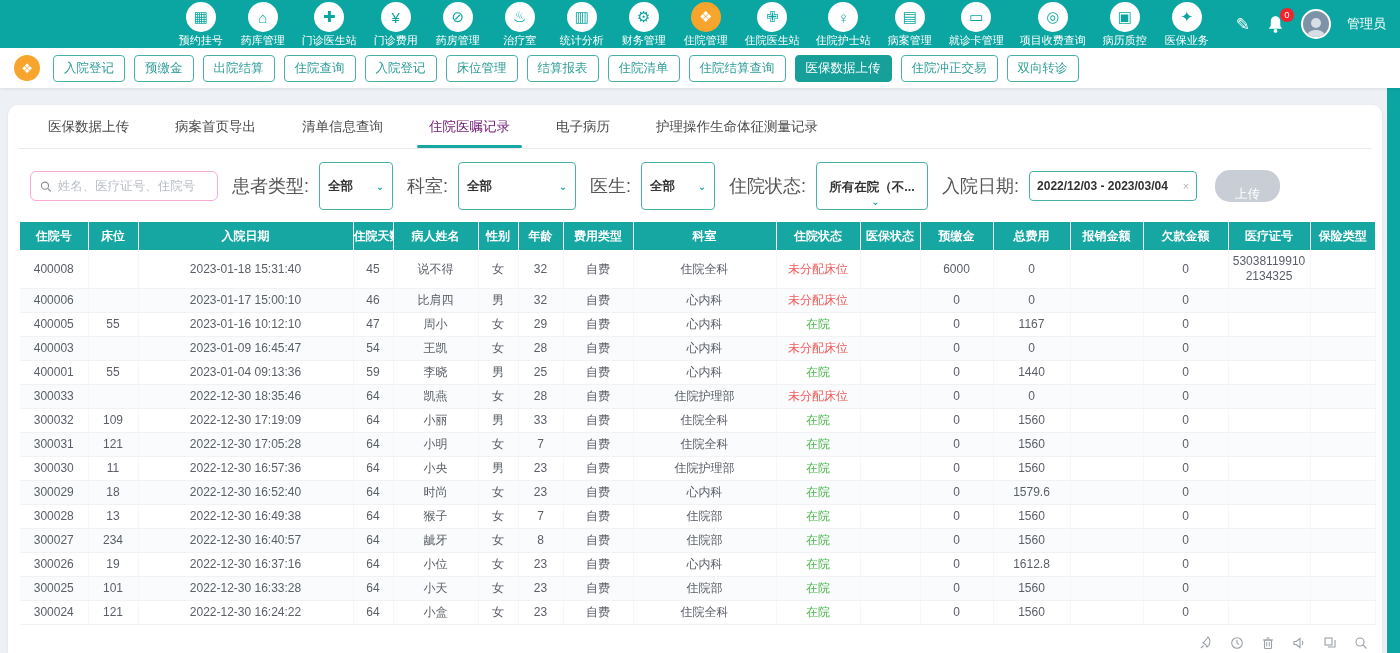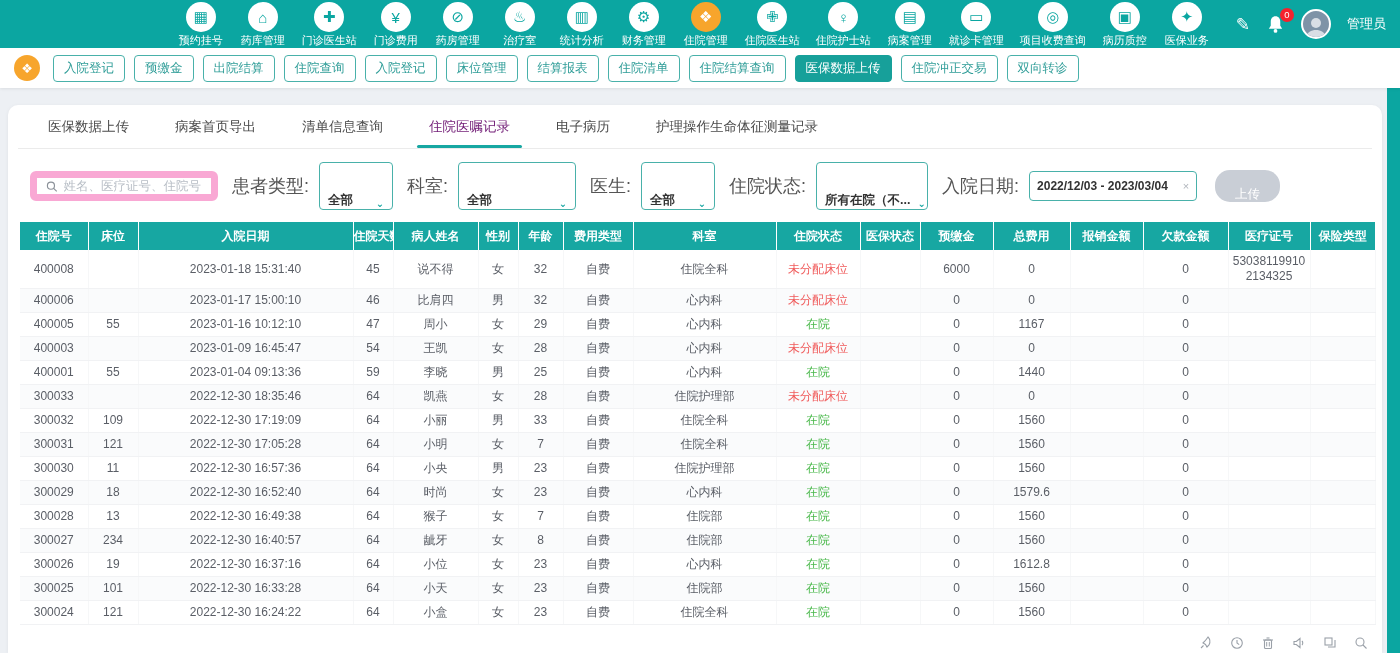--- a/index.html
+++ b/index.html
@@ -32,27 +32,27 @@
   .card { position:absolute; top:17px; left:8px; right:18px; bottom:0; background:#ffffff; border-radius:10px 10px 0 0; box-shadow:0 1px 4px rgba(0,0,0,.06); padding:0 10px; }
 
   
   .tabs { display:flex; gap:46px; padding:0 30px; border-bottom:1px solid #ebebeb; height:44px; align-items:center; }
   .tab { font-size:13.5px; color:#4a4a4a; cursor:pointer; position:relative; height:100%; display:flex; align-items:center; white-space:nowrap; }
   .tab.active { color:#701a75; }
   .tab.active::after { content:""; position:absolute; left:-12px; right:-12px; bottom:0; height:3px; background:#17a7a2; border-radius:2px; }
 
   
   .filters { display:flex; align-items:center; gap:10px; margin:13px 2px 12px 12px; }
-  .search-box { display:flex; align-items:center; gap:6px; border:7px solid #f9a8d4; border-radius:6px; height:30px; width:188px; padding:0 9px; }
+  .search-box { display:flex; align-items:center; gap:6px; border:1px solid #f9a8d4; border-radius:6px; height:30px; width:188px; padding:0 9px; }
   .search-box input { border:none; outline:none; font-size:12.5px; width:100%; color:#333; font-family:inherit; }
   .search-box input::placeholder { color:#b8bec6; }
   .f-label { font-size:18px; color:#555; white-space:nowrap; margin-left:4px; }
-  .f-select { display:flex; align-items:flex-end; justify-content:space-between; border:1px solid #49b1aa; border-radius:4px; height:48px; padding:0 8px; font-size:12.5px; font-weight:bold; color:#333; cursor:pointer; white-space:nowrap; }
+  .f-select { display:flex; align-items:center; justify-content:space-between; border:1px solid #49b1aa; border-radius:4px; height:48px; padding:16px 8px; font-size:12.5px; font-weight:bold; color:#333; cursor:pointer; white-space:nowrap; }
   .f-select .chev { color:#17a7a2; font-size:10px; margin-left:7px; }
-  .w-sm { width:74px; } .w-md { width:118px; } .w-st { width:112px; }
+  .w-sm { width:74px; } .w-md { width:118px; } .w-st { width:112px;flex-direction:column; }
   .date-box { display:flex; align-items:center; border:1px solid #49b1aa; border-radius:4px; height:30px; padding:0 7px; width:168px; }
   .date-box input { border:none; outline:none; width:100%; font-size:12px; font-weight:bold; color:#333; font-family:inherit; }
   .date-clear { color:#b0b5bc; font-size:11px; cursor:pointer; }
   .upload-btn { background:#c9ced6; color:#ffffff; border:none; border-radius:15px; height:28px; padding:16px 20px; font-size:12.5px; margin-left:8px; cursor:pointer; font-family:inherit; }
 
   
   .table-wrap { margin:0 2px; }
   table { border-collapse:collapse; table-layout:fixed; width:1355px; }
   thead th { background:#17a7a2; color:#ffffff; font-size:12px; font-weight:bold; height:28px; border-right:1px solid rgba(255,255,255,.28); white-space:nowrap; overflow:hidden; }
   thead th:last-child { border-right:none; }

